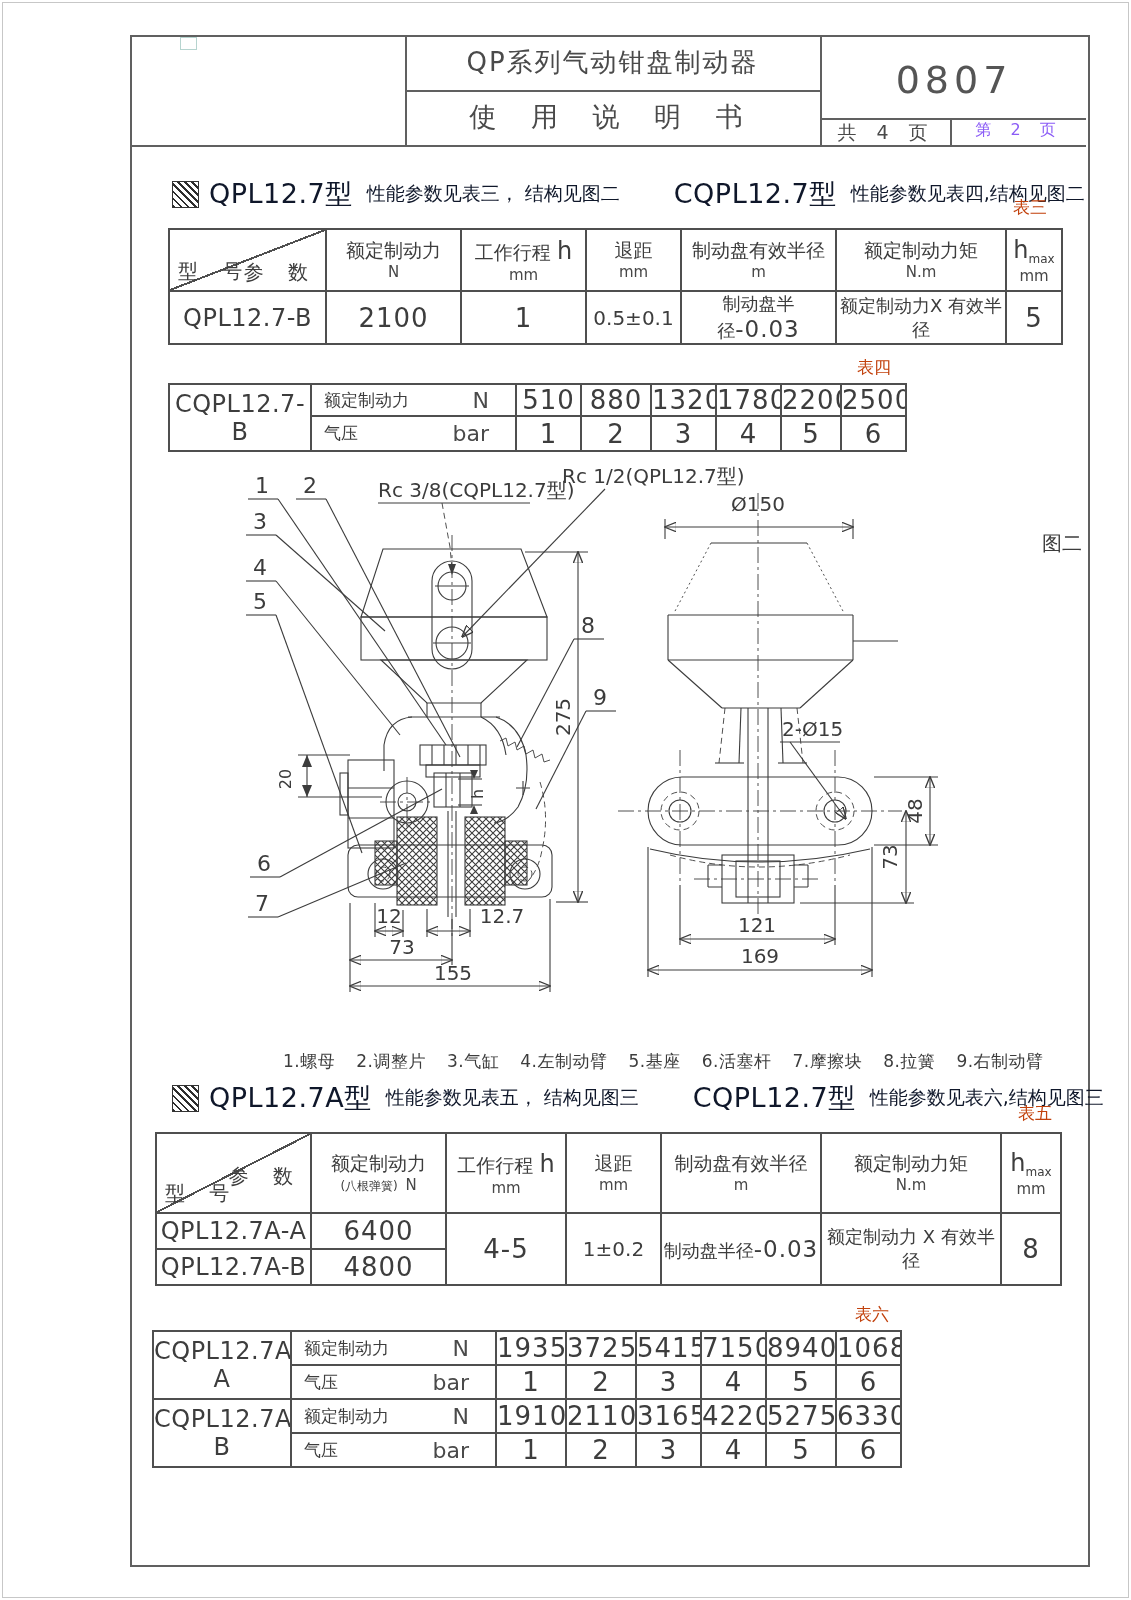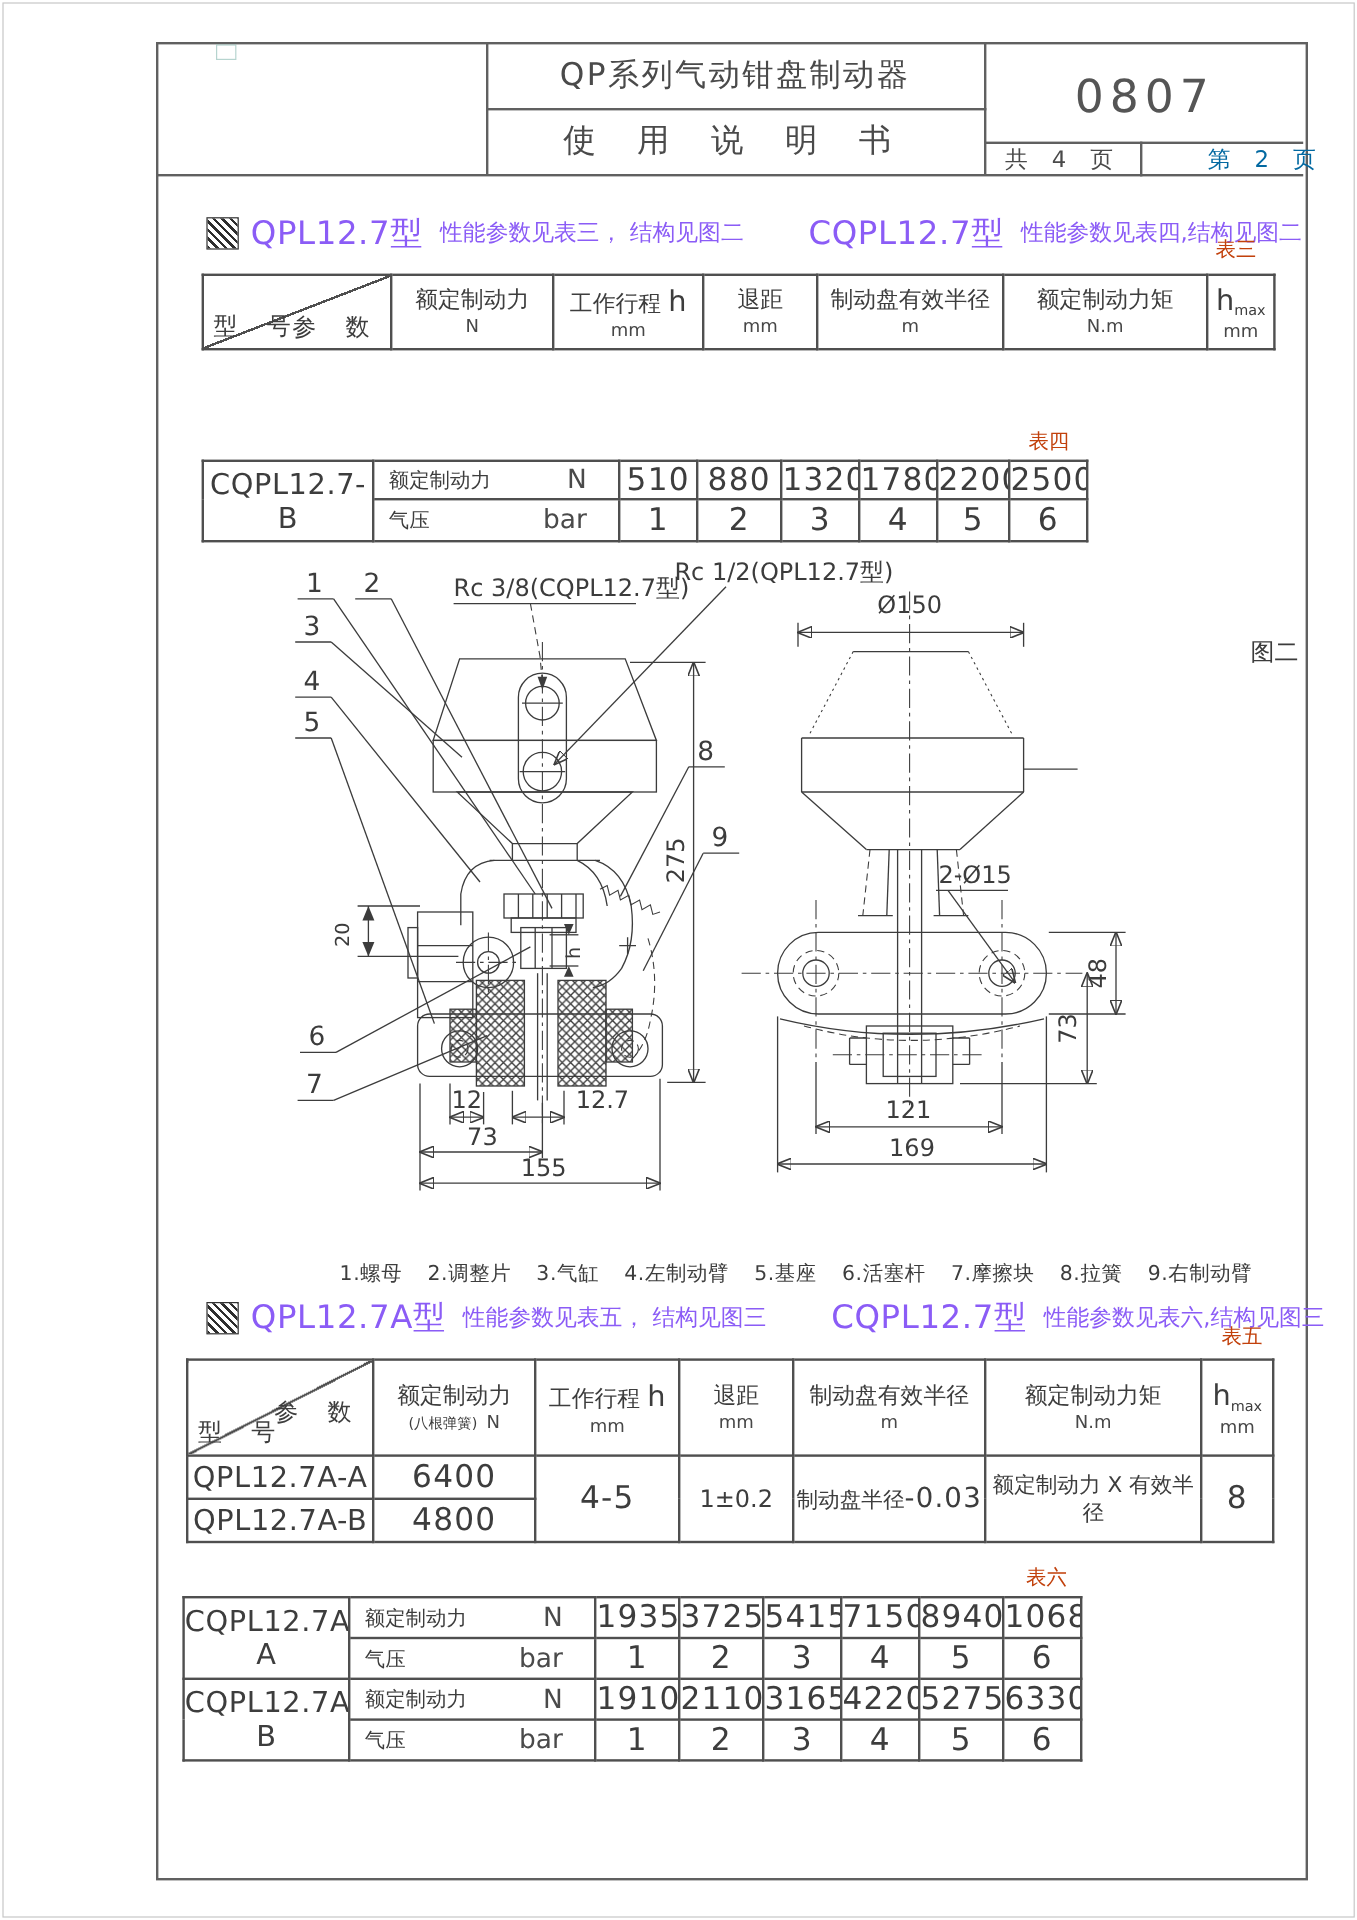--- a/index.html
+++ b/index.html
@@ -11,23 +11,23 @@
   .frame{position:absolute;left:130px;top:35px;width:956px;height:1528px;border:2px solid #606060;}
   .vline{position:absolute;width:2px;background:#606060;}
   .hline{position:absolute;height:2px;background:#606060;}
   .abs{position:absolute;}
   .ctr{text-align:center;}
   
   .title1{left:405px;top:45px;width:415px;font-size:26px;letter-spacing:2px;color:#4a4a4a;}
   .title2{left:405px;top:99px;width:415px;font-size:27px;letter-spacing:13px;color:#4a4a4a;}
   .docno{left:820px;top:58px;width:268px;font-size:38px;letter-spacing:5px;color:#555;}
   .pgl{left:822px;top:120px;width:128px;font-size:19px;letter-spacing:7px;color:#4a4a4a;}
-  .pgr{left:952px;top:120px;width:134px;font-size:19px;letter-spacing:7px;color:#0369a1;margin-left:36px;}
+  .pgr{left:952px;top:120px;width:134px;font-size:16px;letter-spacing:7px;color:#8b5cf6;}
   
-  .heading{display:flex;align-items:center;gap:10px;white-space:nowrap;color:#8b5cf6;}
+  .heading{display:flex;align-items:center;gap:10px;white-space:nowrap;color:#0f172a;}
   .hatch{width:25px;height:25px;border:1px solid #333;flex:0 0 auto;
     background:repeating-linear-gradient(45deg,#2e2e2e 0 2px,#fff 2px 5px);}
   .hmodel{font-size:27px;letter-spacing:0.5px;}
   .hdesc{font-size:19px;margin-left:4px;}
   .hgap{width:34px;}
   .ttag{font-size:17px;color:#c2410c;}
   
   .tbl{position:absolute;}
   .tbl table{border-collapse:collapse;table-layout:fixed;width:100%;}
   .tbl td{border:2px solid #4f4f4f;text-align:center;vertical-align:middle;padding:0;overflow:hidden;color:#3d3d3d;}
@@ -127,20 +127,29 @@
             <div class="hunit">m</div>
           </td>
   <td>
             <div class="hname">额定制动力矩</div>
             <div class="hunit">N.m</div>
           </td>
   <td>
             <div class="hname"><span class="hsym">h</span><sub class="mx">max</sub></div>
             <div class="hunit">mm</div>
           </td>
+</tr>
+<tr style="height:50px">
+  <td class="model">QPL12.7-B</td>
+  <td class="num">2100</td>
+  <td class="num">1</td>
+  <td class="mid">0.5±0.1</td>
+  <td><span class="smalltxt">制动盘半径</span><span class="numinline">-0.03</span></td>
+  <td class="smalltxt">额定制动力X 有效半径</td>
+  <td class="num">5</td>
 </tr>
 </tbody>
     </table>
 </div>
 
 <div class="abs ttag" style="left:857px;top:356px;">表四</div>
 <div class="tbl" style="left:168px;top:383px;width:737px;">
 <table>
 <colgroup>
         <col style="width:142px">

